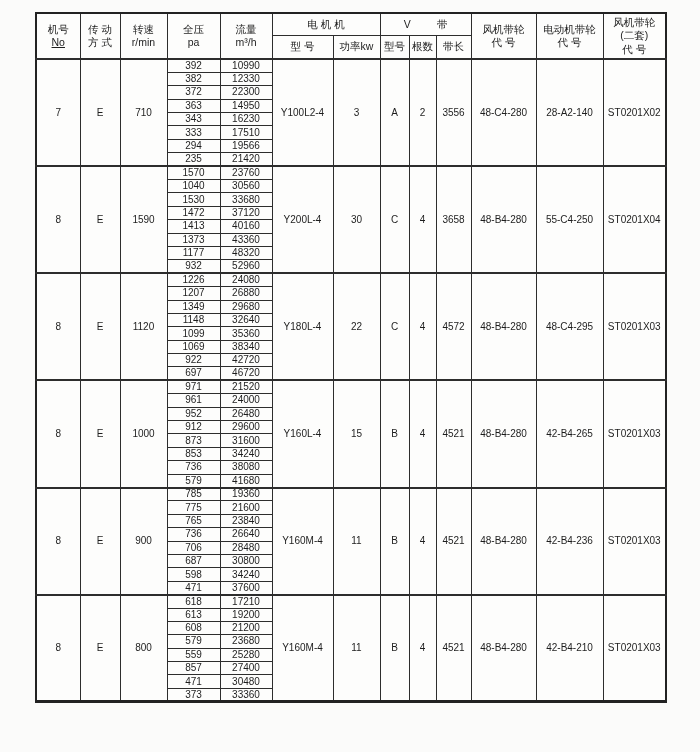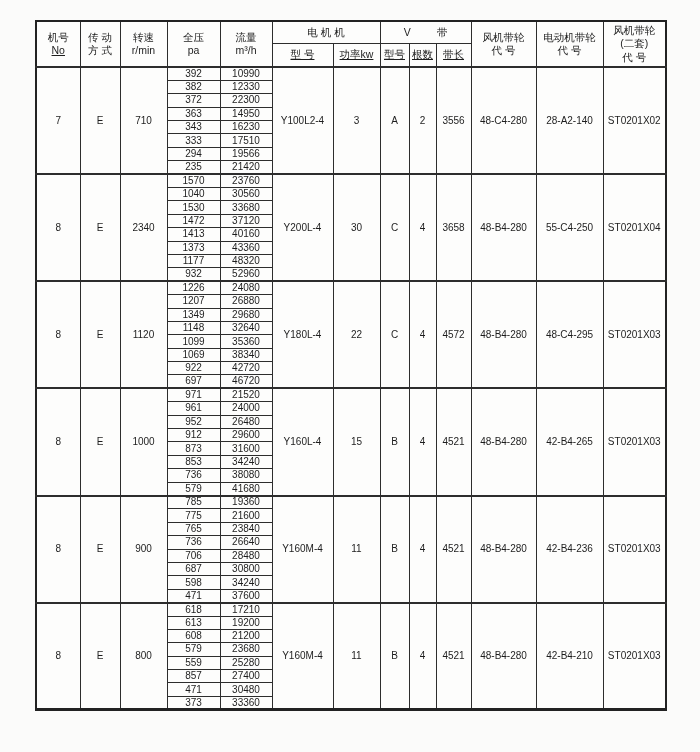--- a/index.html
+++ b/index.html
@@ -4,40 +4,40 @@
 <style>
   * { box-sizing: border-box; }
   html, body { margin: 0; padding: 0; }
   body {
     width: 700px; height: 752px;
     background: #fbfbfa;
     font-family: "Liberation Sans", "DejaVu Sans", sans-serif;
     color: #1d1d1d;
     position: relative;
   }
-  .table-wrap { position: absolute; left: 35px; top: 20px; width: 556px; }
+  .table-wrap { position: absolute; left: 35px; top: 12px; width: 556px; }
   table {
     border-collapse: collapse;
     width: 630px;
     table-layout: fixed;
     background: #fdfdfc;
     border: 2px solid #222;
     border-bottom-width: 3px;
   }
   th, td {
     border: 1px solid #2d2d2d;
     padding: 0;
     text-align: center;
     vertical-align: middle;
     overflow: hidden;
     white-space: nowrap;
   }
   thead th { font-weight: normal; font-size: 10.5px; line-height: 1.25; }
   thead tr.h1 th { height: 22px; }
-  thead tr.h2 th { height: 24px; text-decoration: underline; }
+  thead tr.h2 th { height: 24px; }
   .hline { display: block; }
   .u { text-decoration: underline; }
   .spread { display: flex; justify-content: space-around; padding: 0 10px; }
   tbody td { font-size: 10px; height: 13.4px; line-height: 1; }
   tbody tr.group-start td { border-top: 2px solid #2d2d2d; }
 </style>
 </head>
 <body>
 
 <div class="table-wrap">
@@ -148,21 +148,21 @@
           <td>294</td>
           <td>19566</td>
         </tr>
         <tr>
           <td>235</td>
           <td>21420</td>
         </tr>
         <tr class="group-start">
           <td rowspan="8">8</td>
           <td rowspan="8">E</td>
-          <td rowspan="8">2340</td>
+          <td rowspan="8">1590</td>
           <td>1570</td>
           <td>23760</td>
           <td rowspan="8">Y200L-4</td>
           <td rowspan="8">30</td>
           <td rowspan="8">C</td>
           <td rowspan="8">4</td>
           <td rowspan="8">3658</td>
           <td rowspan="8">48-B4-280</td>
           <td rowspan="8">55-C4-250</td>
           <td rowspan="8">ST0201X04</td>

